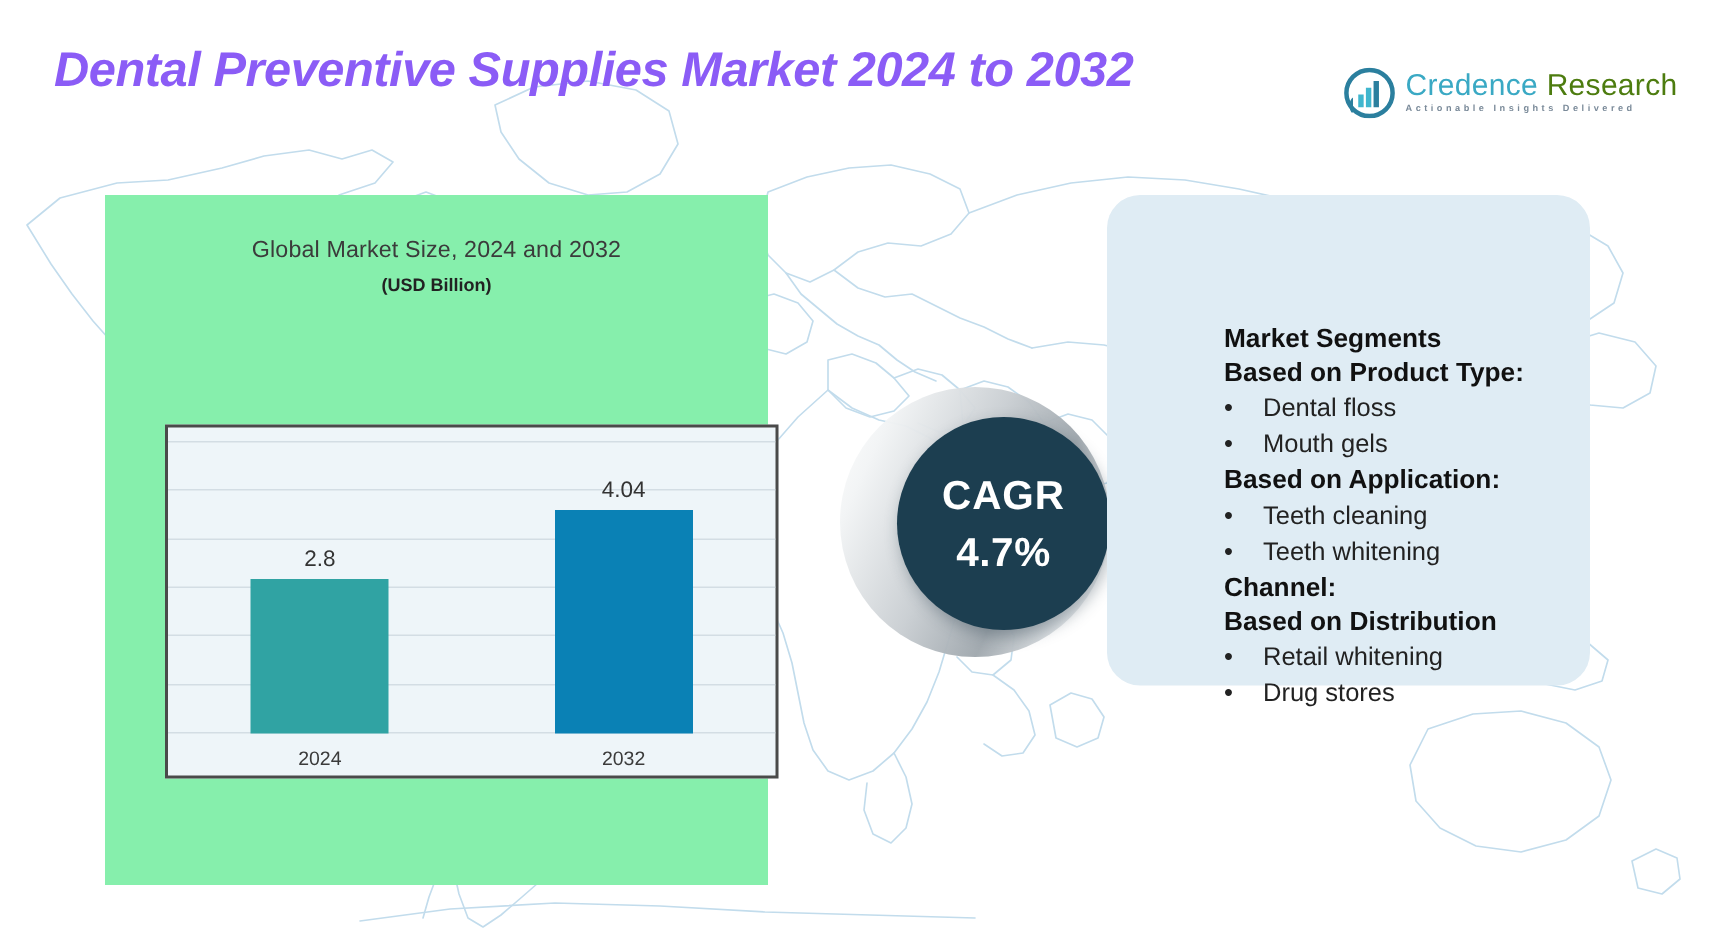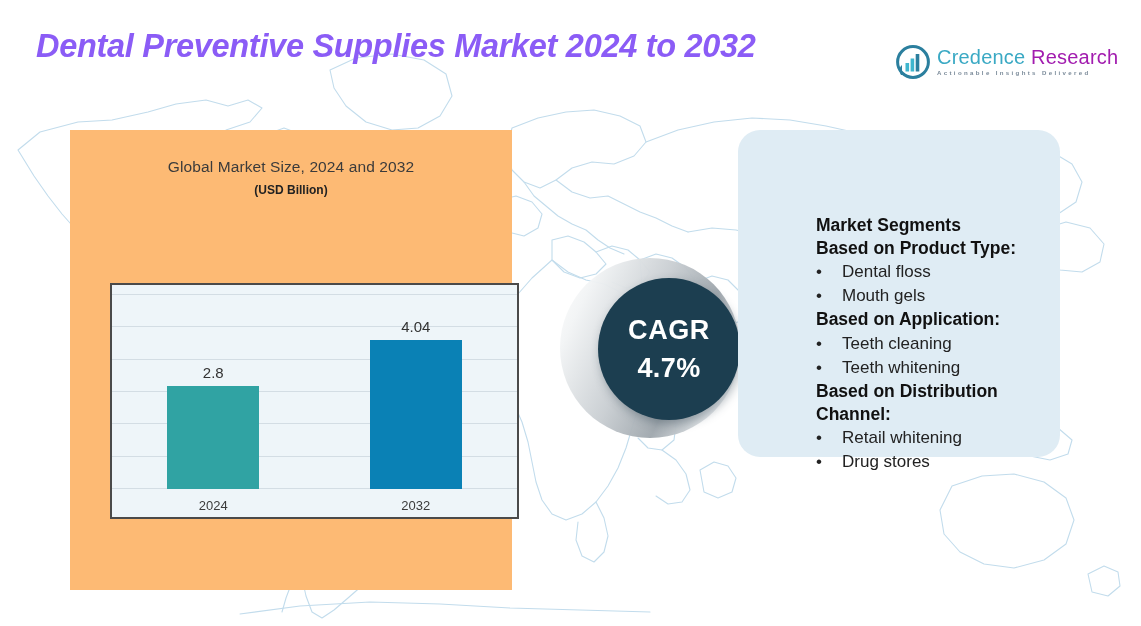--- a/index.html
+++ b/index.html
@@ -51,36 +51,36 @@
   }
   #logo-mark { width: 34px; height: 34px; flex: 0 0 34px; }
   #logo-text { display: flex; flex-direction: column; line-height: 1; }
   #logo-name {
     font-size: 20px;
     color: #3aa9c4;
     font-weight: 400;
     letter-spacing: 0.2px;
     white-space: nowrap;
   }
-  #logo-name .lg-dark { color: #a21caf; }
+  #logo-name .lg-dark { color: #4d7c0f; }
   #logo-tag {
     margin-top: 3px;
     font-size: 6.1px;
     color: #7a8a99;
     letter-spacing: 2.35px;
     white-space: nowrap;
     font-weight: bold;
   }
 
   
   #chart-panel {
     position: absolute;
     left: 70px; top: 130px;
     width: 442px; height: 460px;
-    background: #fdba74;
+    background: #86efac;
     text-decoration: underline;
   }
   #chart-heading {
     position: absolute;
     left: 0; top: 28px;
     width: 100%;
     text-align: center;
   }
   #chart-title-line1 {
     font-size: 15.5px;
@@ -319,22 +319,22 @@
         </div>
         <div class="seg-head">Based on Application:</div>
         <div class="seg-item">
           <span class="seg-bullet">•</span>
           <span>Teeth cleaning</span>
         </div>
         <div class="seg-item">
           <span class="seg-bullet">•</span>
           <span>Teeth whitening</span>
         </div>
+        <div class="seg-head">Channel:</div>
         <div class="seg-head">Based on Distribution</div>
-        <div class="seg-head">Channel:</div>
         <div class="seg-item">
           <span class="seg-bullet">•</span>
           <span>Retail whitening</span>
         </div>
         <div class="seg-item">
           <span class="seg-bullet">•</span>
           <span>Drug stores</span>
         </div>
       </div>
   </div>

